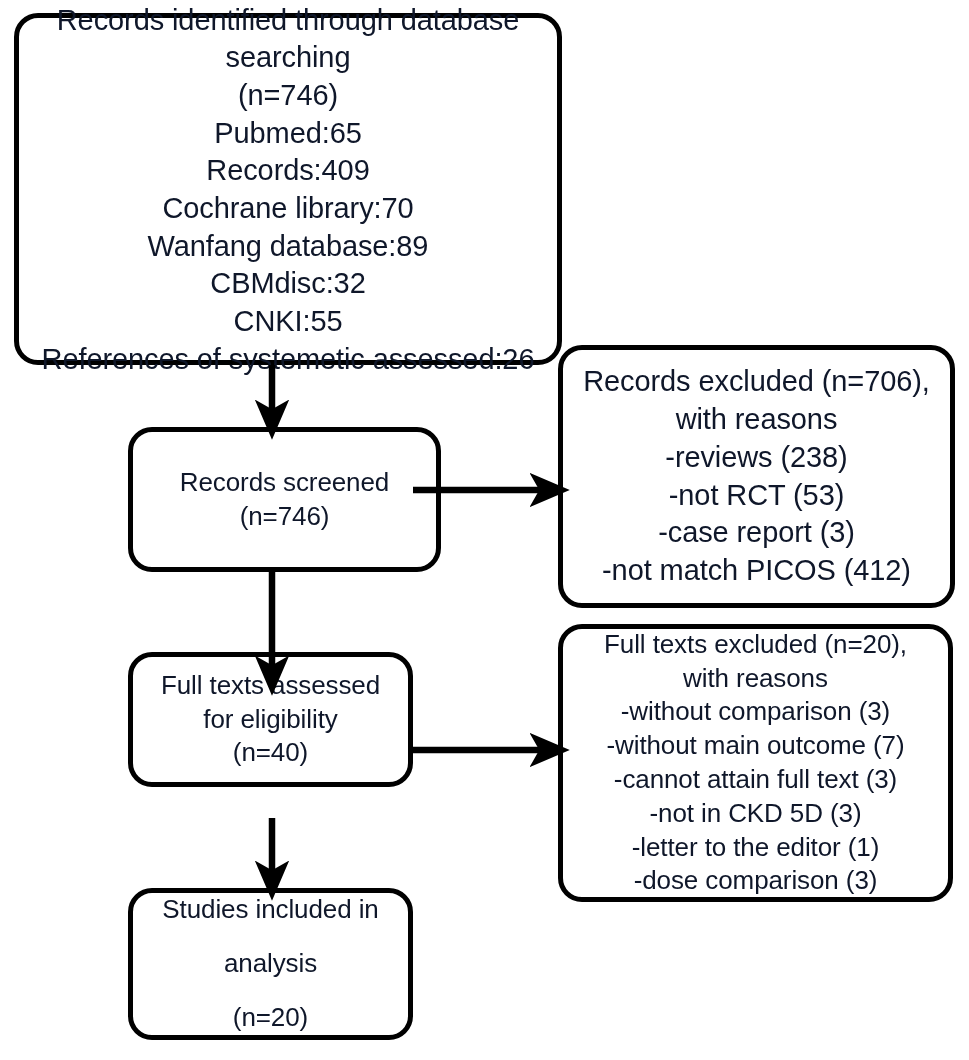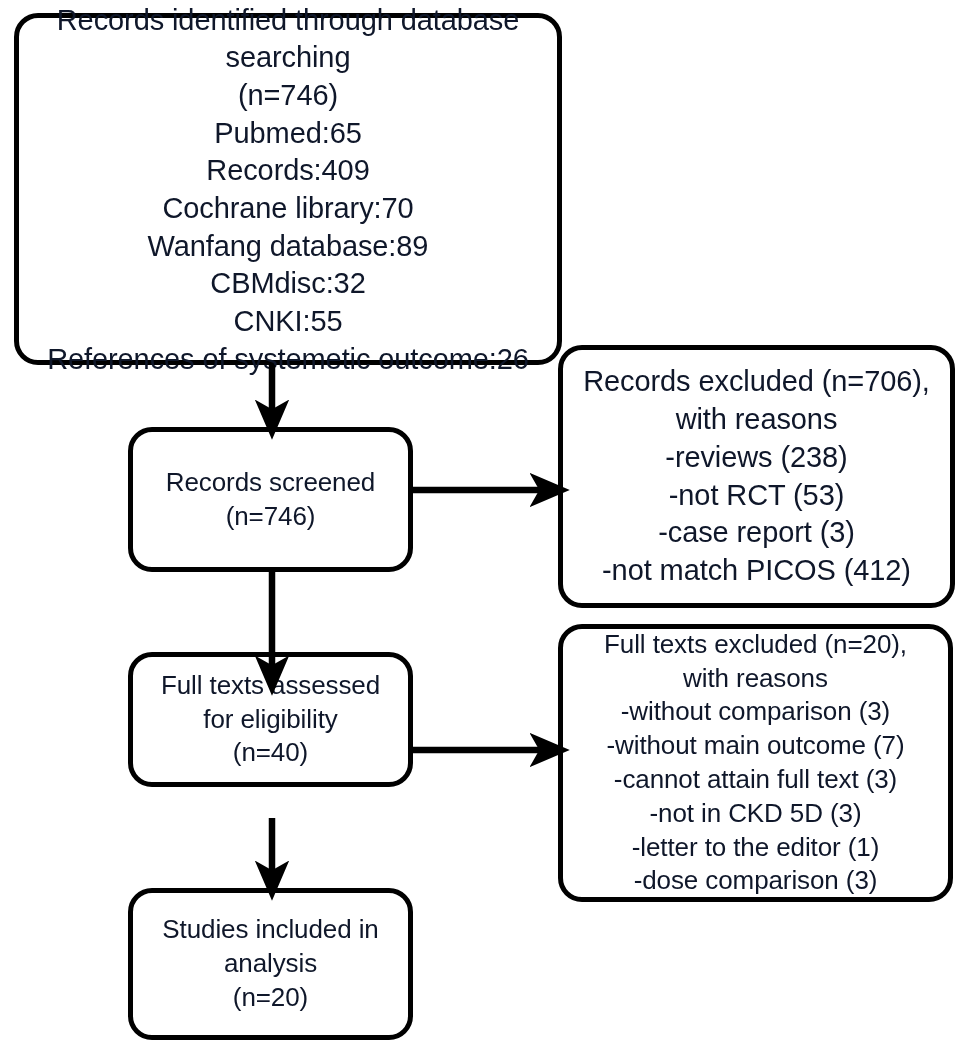--- a/index.html
+++ b/index.html
@@ -38,32 +38,33 @@
 
   
   #box-identified {
     left: 14px;  top: 13px;
     width: 548px; height: 352px;
     font-size: 29px;
     padding: 4px 10px 2px 10px;
   }
   #box-screened {
     left: 128px; top: 427px;
-    width: 285px; height: 145px;
+    width: 313px; height: 145px;
     font-size: 26px;
   }
   #box-fulltext {
     left: 128px; top: 652px;
     width: 285px; height: 135px;
     font-size: 26px;
   }
   #box-included {
     left: 128px; top: 888px;
     width: 285px; height: 152px;
     font-size: 26px;
+    justify-content: space-between;
   }
   #box-excluded-records {
     left: 558px; top: 345px;
     width: 397px; height: 263px;
     font-size: 29px;
   }
   #box-excluded-fulltexts {
     left: 558px; top: 624px;
     width: 395px; height: 278px;
     font-size: 26px;
@@ -84,21 +85,21 @@
   <div class="flow-box" id="box-identified">
     <span class="line">Records identified through database</span>
     <span class="line">searching</span>
     <span class="line">(n=746)</span>
     <span class="line">Pubmed:65</span>
     <span class="line">Records:409</span>
     <span class="line">Cochrane library:70</span>
     <span class="line">Wanfang database:89</span>
     <span class="line">CBMdisc:32</span>
     <span class="line">CNKI:55</span>
-    <span class="line">References of systemetic outcome:26</span>
+    <span class="line">References of systemetic assessed:26</span>
   </div>
 
   <div class="flow-box" id="box-screened">
     <span class="line">Records screened</span>
     <span class="line">(n=746)</span>
   </div>
 
   <div class="flow-box" id="box-excluded-records">
     <span class="line">Records excluded (n=706),</span>
     <span class="line">with reasons</span>

